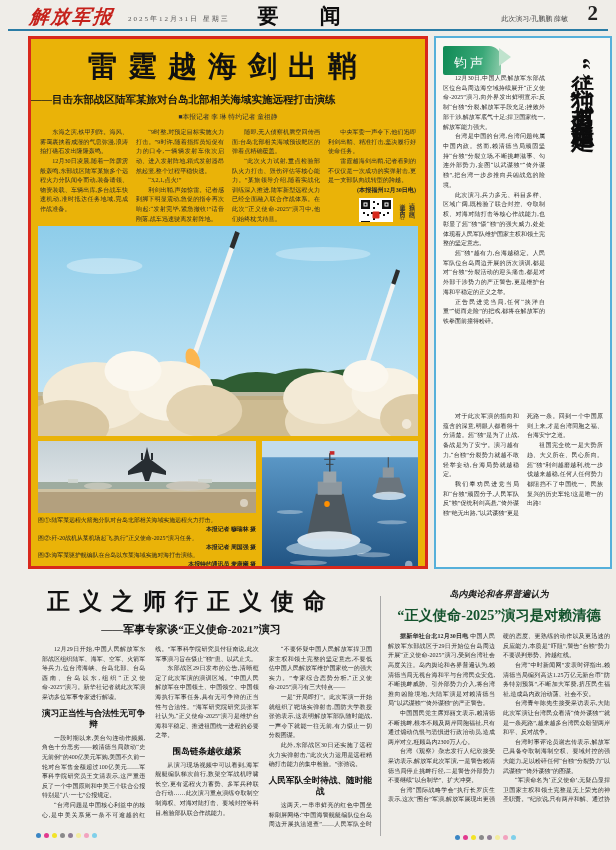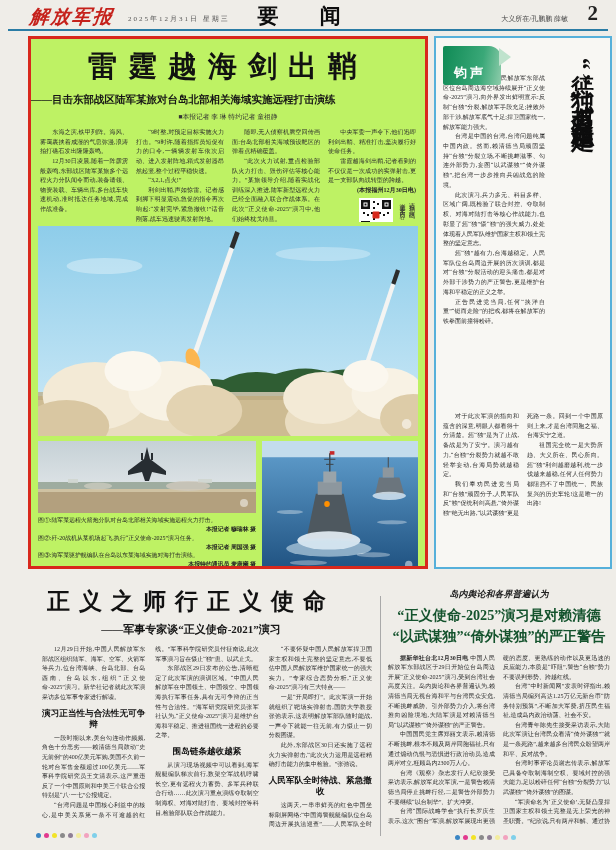--- a/index.html
+++ b/index.html
@@ -10,21 +10,21 @@
   .masthead{position:absolute;left:30px;top:4px;font-size:19px;font-weight:bold;font-style:italic;
             color:#c5211b;letter-spacing:2px;transform:skewX(-6deg);}
   .hdr-date{position:absolute;left:128px;top:14px;font-size:7px;color:#555;letter-spacing:2px;}
   .hdr-section{position:absolute;left:50%;top:2px;transform:translateX(-50%);font-size:21px;
                font-weight:bold;letter-spacing:18px;color:#0d0d0d;}
   .hdr-editors{position:absolute;right:48px;top:14px;font-size:7px;color:#444;}
   .hdr-pagenum{position:absolute;right:18px;top:1px;font-size:21px;font-weight:bold;color:#222;}
   .hdr-rule{position:absolute;left:8px;right:8px;top:29px;height:2px;background:#2a7ca5;}
   
   .main-box{position:absolute;left:28px;top:36px;width:400px;height:533px;border:3px solid #d8281c;
-            background:#bef264;box-sizing:border-box;overflow:hidden;}
+            background:#eab308;box-sizing:border-box;overflow:hidden;}
   .m-title{text-align:center;font-size:29px;font-weight:bold;letter-spacing:11px;margin:8px 0 0;color:#111;}
   .m-sub{text-align:left;font-size:10.5px;font-weight:bold;margin-top:6px;color:#161616;}
   .m-byline{text-align:center;font-size:6.8px;margin-top:5px;color:#333;}
   .m-cols{display:flex;gap:8px;margin:6px 9px 0;height:94px;overflow:hidden;}
   .m-col{flex:1;font-size:6.1px;line-height:1.58;text-align:justify;color:#2a2a2a;overflow:hidden;}
   .m-col p{margin:0;text-indent:2em;}
   .m-dateline{text-align:right;font-weight:bold;text-indent:0 !important;}
   .qr-row{display:flex;justify-content:flex-end;align-items:flex-start;gap:4px;margin-top:3px;}
   .qr-label{writing-mode:vertical-rl;font-size:6px;letter-spacing:2px;color:#333;height:36px;line-height:1.6;}
   .photo-main{margin:4px 7px 0;height:210px;}
@@ -34,21 +34,21 @@
   .photo-jet{height:72px;}
   .photo-jet svg{display:block;width:100%;height:100%;}
   .captions{margin-top:3px;font-size:5.9px;line-height:1.5;color:#222;overflow:hidden;}
   .cap-line{margin:0;}
   .cap-credit{display:block;text-align:right;font-weight:bold;}
   .photo-ships{flex:1;}
   .photo-ships svg{display:block;width:100%;height:100%;}
   
   .side-box{position:absolute;left:434px;top:36px;width:178px;height:533px;border:2px solid #56b0da;
             background:#f8f7f3;box-sizing:border-box;overflow:hidden;}
-  .badge{position:absolute;top:8px;left:7px;padding:18px 15px 3px 11px;color:#fff;font-weight:bold;
+  .badge{position:absolute;top:8px;left:7px;padding:8px 15px 3px 11px;color:#fff;font-weight:normal;
          font-size:13px;letter-spacing:3px;background:linear-gradient(100deg,#0f8a55,#3aa878 65%,#8eccab);
          border-radius:2px 12px 2px 2px;z-index:2;}
   .badge::after{content:"";position:absolute;right:-10px;top:2px;border-left:12px solid #bfe3cd;
                 border-top:9px solid transparent;border-bottom:9px solid transparent;z-index:-1;}
   .side-top{position:absolute;top:36px;left:7px;width:102px;height:332px;font-size:6px;line-height:1.62;
             text-align:justify;color:#2a2a2a;overflow:hidden;}
   .side-top p{margin:0;text-indent:2em;}
   .side-title{position:absolute;top:18px;right:12px;height:345px;writing-mode:vertical-rl;
               font-size:23px;font-weight:bold;letter-spacing:2px;color:#0d0d0d;}
   .side-bottom{position:absolute;left:7px;right:7px;top:374px;bottom:7px;column-count:2;column-gap:8px;
@@ -80,21 +80,21 @@
 </style>
 </head>
 <body>
 
 <div class="page">
 
   <div>
     <div class="masthead">解放军报</div>
     <div class="hdr-date">2025年12月31日 星期三</div>
     <div class="hdr-section">要 闻</div>
-    <div class="hdr-editors">大义所在/孔鹏鹏 薛敏</div>
+    <div class="hdr-editors">此次演习/孔鹏鹏 薛敏</div>
     <div class="hdr-pagenum">2</div>
     <div class="hdr-rule"></div>
   </div>
 
   <div class="main-box">
     <div class="m-title">雷霆越海剑出鞘</div>
     <div class="m-sub">——目击东部战区陆军某旅对台岛北部相关海域实施远程打击演练</div>
     <div class="m-byline">■本报记者 李 琳 特约记者 童祖静</div>
 
     <div class="m-cols">
@@ -303,33 +303,32 @@
       <p>12月29日开始,中国人民解放军东部战区组织陆军、海军、空军、火箭军等兵力,位台湾海峡、台岛北部、台岛西南、台岛以东,组织“正义使命-2025”演习。新华社记者就此次军演采访多位军事专家进行解读。</p>
       <div class="bl-head">演习正当性与合法性无可争辩</div>
       <p>一段时期以来,美台勾连动作频频,角色十分恶劣——赖清德当局鼓动“史无前例”的400亿美元军购,美国不久前一轮对台军售金额超过100亿美元……军事科学院研究员王文清表示,这严重违反了一个中国原则和中美三个联合公报特别是“八·一七”公报规定。</p>
       <p>“台湾问题是中国核心利益中的核心,是中美关系第一条不可逾越的红线。”军事科学院研究员付征南说,此次军事演习旨在慑止“独”患、以武止戈。</p>
       <p>东部战区29日发布的公告,清晰框定了此次军演的演训区域。“中国人民解放军在中国领土、中国领空、中国领海执行军事任务,具有无可争辩的正当性与合法性。”海军研究院研究员张军社认为,“正义使命-2025”演习是维护台海和平稳定、推进祖国统一进程的必要之举。</p>
       <div class="bl-head">围岛链条越收越紧</div>
       <p>从演习现场视频中可以看到,海军舰艇编队梯次前行,数架空军战机呼啸长空,更有远程火力蓄势、多军兵种联合行动……此次演习重点演练夺取制空制海权、对海对陆打击、要域封控等科目,检验部队联合作战能力。</p>
       <p>“不要怀疑中国人民解放军捍卫国家主权和领土完整的坚定意志,不要低估中国人民解放军维护国家统一的强大实力。”专家综合态势分析,“正义使命-2025”演习有三大特点——</p>
       <p>一是“开局即打”。此次军演一开始就组织了靶场实弹射击,国防大学教授张弛表示,这表明解放军部队随时能战,一声令下就能一往无前,有力慑止一切分裂图谋。</p>
       <p>此外,东部战区30日还实施了远程火力实弹射击,“此次火力运用是远程精确打击能力的集中检验。”张弛说。</p>
-      <div class="bl-head">人民军队全时待战、紧急撤收</div>
+      <div class="bl-head">人民军队全时待战、随时能战</div>
       <p>这两天,一串串鲜亮的红色中国坐标刷屏网络:“中国海警舰艇编队位台岛周边开展执法巡查”……人民军队全时待战、随时能战,时刻守卫着国家主权、安全和发展利益。</p>
       <p class="bl-dateline">(新华社北京12月30日电,转自第一版)</p>
     </div>
   </div>
 
   <div class="v-div"></div>
 
   <div class="br">
     <div class="br-kicker">岛内舆论和各界普遍认为</div>
     <div class="br-title">
       <span>“正义使命-2025”演习是对赖清德</span><br>
-      <span>“以武谋独”“倚外谋独”的严正警告</span>
     </div>
     <div class="br-cols">
       <p><b class="br-lead">据新华社台北12月30日电</b><span> 中国人民解放军东部战区于29日开始位台岛周边开展“正义使命-2025”演习,受到台湾社会高度关注。岛内舆论和各界普遍认为,赖清德当局无视台海和平与台湾民众安危,不断挑衅威胁、引外部势力介入,将台湾推向凶险境地,大陆军演是对赖清德当局“以武谋独”“倚外谋独”的严正警告。</span></p>
       <p>中国国民党主席郑丽文表示,赖清德不断挑衅,根本不顾及两岸同胞福祉,只有通过煽动仇恨与恐惧进行政治动员,造成两岸对立,枉顾岛内2300万人心。</p>
       <p>台湾《观察》杂志发行人纪欣接受采访表示,解放军此次军演,一是警告赖清德当局停止挑衅行径,二是警告外部势力不要继续“以台制华”、扩大冲突。</p>
       <p>台湾“国际战略学会”执行长罗庆生表示,这次“围台”军演,解放军展现出更强硬的态度、更熟练的动作以及更迅速的反应能力,本质是“吓阻”,警告“台独”势力不要误判形势、跨越红线。</p>
       <p>台湾“中时新闻网”发表时评指出,赖清德当局编列高达1.25万亿元新台币“防务特别预算”,不断加大军费,挤压民生福祉,造成岛内政治动荡、社会不安。</p>
       <p>台湾青年陈先生接受采访表示,大陆此次军演让台湾民众看清“倚外谋独”“就是一条死路”,越来越多台湾民众盼望两岸和平、反对战争。</p>
       <p>台湾时事评论员谢志传表示,解放军已具备夺取制海制空权、要域封控的强大能力,足以粉碎任何“台独”分裂势力“以武谋独”“倚外谋独”的图谋。</p>
       <p>“军演命名为‘正义使命’,无疑凸显捍卫国家主权和领土完整是无上荣光的神圣职责。”纪欣说,只有两岸和解、通过协商对话早日实现统一,台湾才能实现真正的长治久安。</p>

